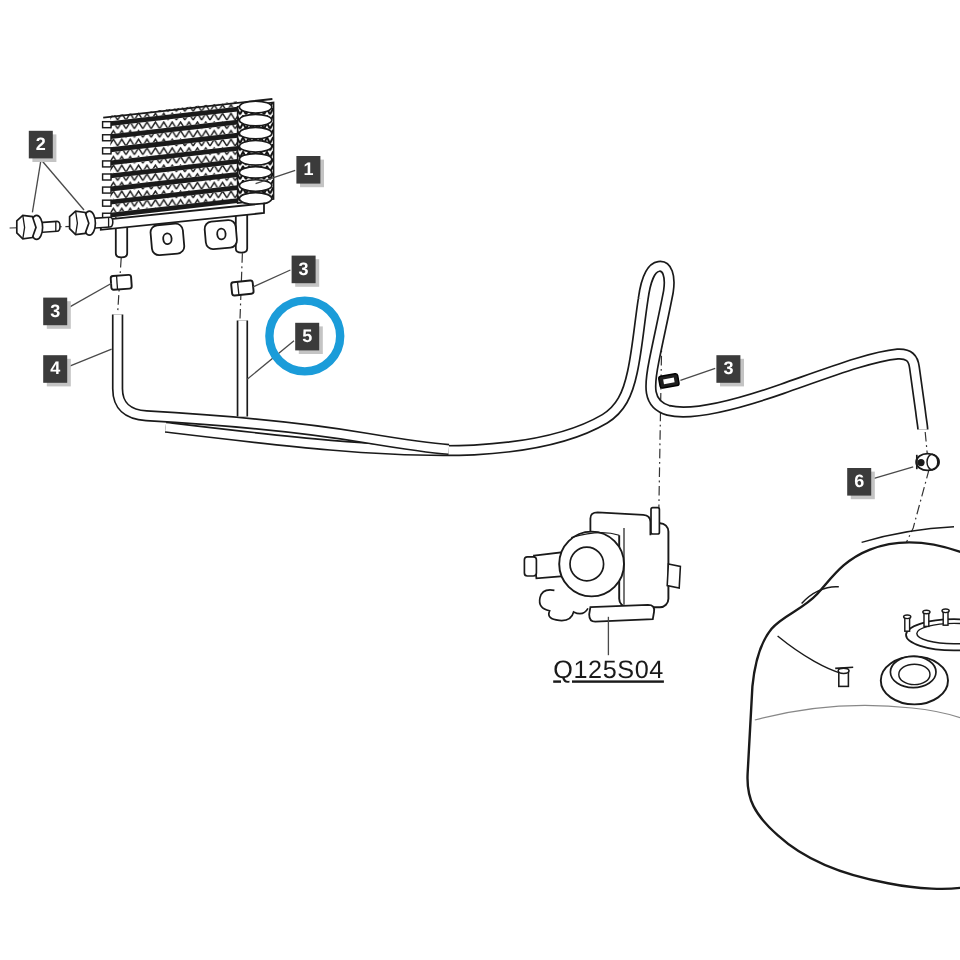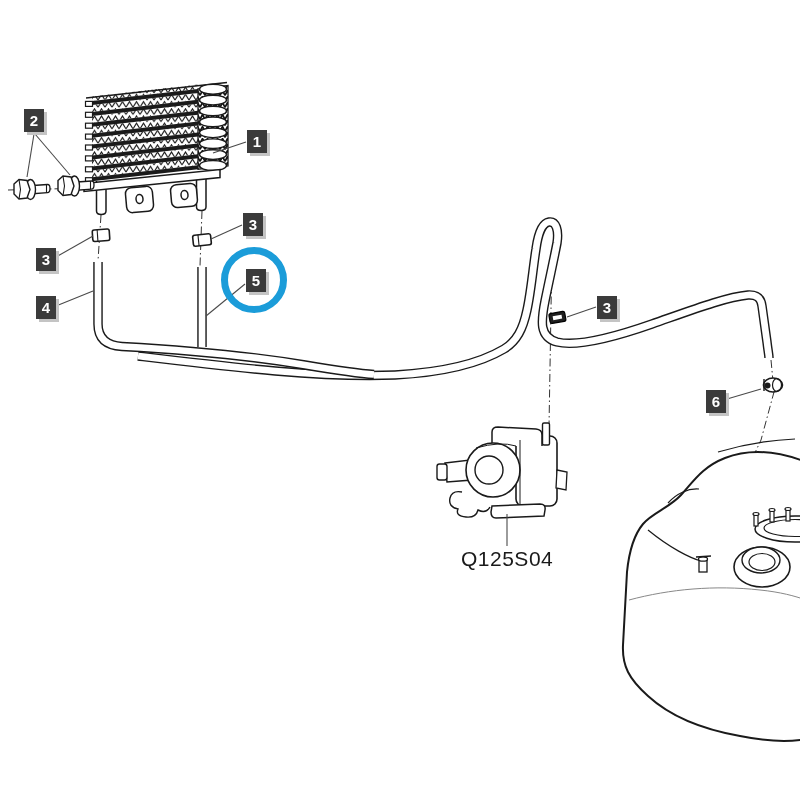--- a/index.html
+++ b/index.html
@@ -25,21 +25,21 @@
     box-shadow:3px 3px 0 var(--label-shadow);
     box-sizing:border-box;cursor:pointer;z-index:3;
   }
   .highlight-ring{
     position:absolute;width:66px;height:66px;box-sizing:border-box;
     border:7.5px solid var(--highlight-ring);border-radius:50%;
     z-index:2;pointer-events:none;
   }
   .part-caption{
     position:absolute;color:var(--line);font-size:21px;letter-spacing:.5px;
-    z-index:3;cursor:pointer;
+    z-index:3;cursor:pointer;text-decoration:underline;
   }
 </style>
 </head>
 <body>
 
 <div class="stage">
 
 <svg width="800" height="800" viewBox="0 0 800 800">
   <defs>
     <pattern id="finzig" width="7" height="7.2" patternUnits="userSpaceOnUse">

